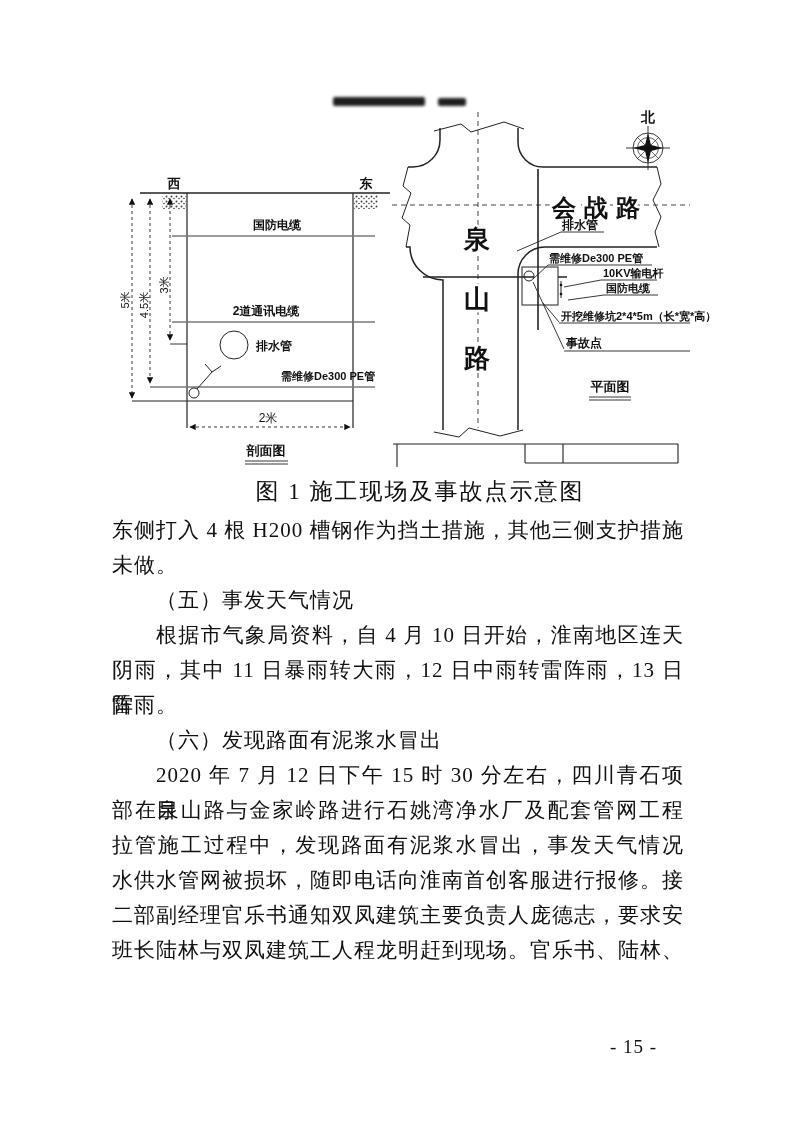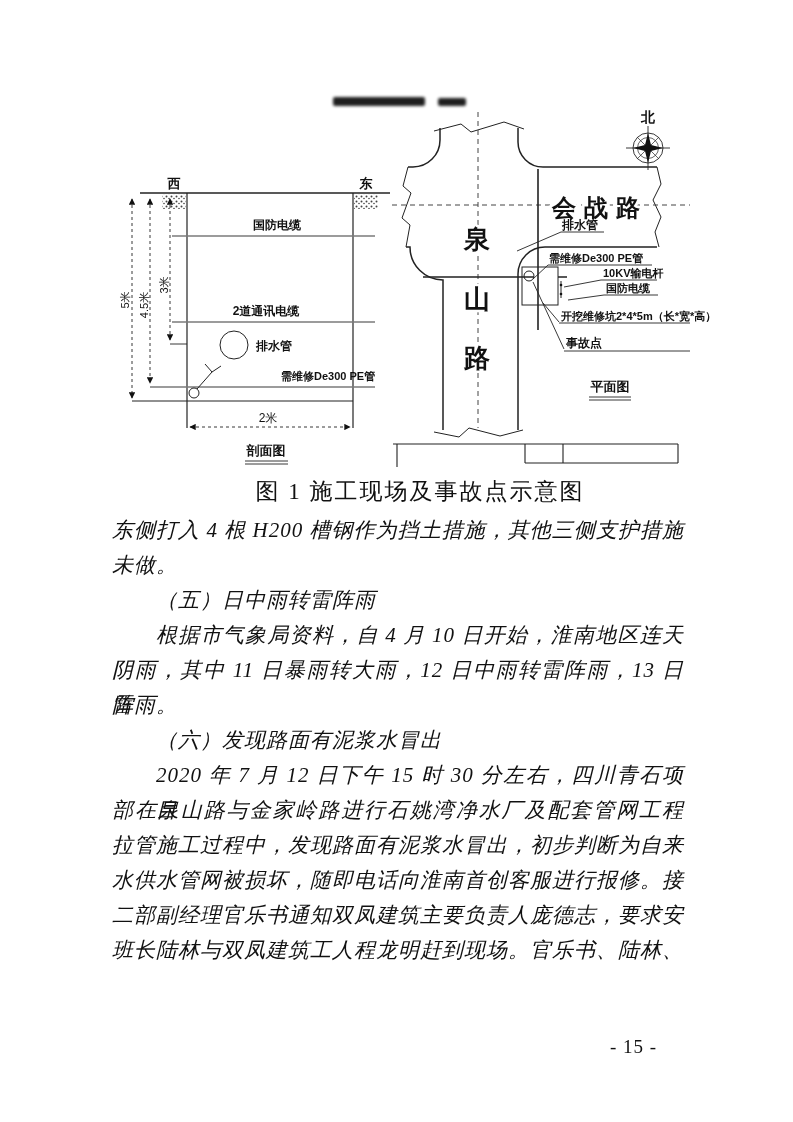--- a/index.html
+++ b/index.html
@@ -3,21 +3,21 @@
 <meta charset="utf-8">
 <style>
   html,body{margin:0;padding:0;background:#e8e8e8;}
   #page{position:relative;width:793px;height:1122px;background:#ffffff;margin:0 auto;
         font-family:"Liberation Serif",serif;color:#111;overflow:hidden;}
   #fig{position:absolute;left:0;top:0;width:793px;height:475px;}
   svg text{font-family:"Liberation Sans",sans-serif;fill:#111;}
   svg .halo{paint-order:stroke;stroke:#fff;stroke-width:5px;}
   #fig-caption{position:absolute;left:112px;top:476px;width:616px;text-align:center;
         font-size:23px;letter-spacing:2px;}
-  #body-text{position:absolute;left:112px;top:513px;width:572px;font-style:italic;}
+  #body-text{position:absolute;left:112px;top:513px;width:572px;}
   .bline{line-height:35px;height:35px;font-size:21px;letter-spacing:1px;white-space:nowrap;}
   .bline.just{text-align:justify;text-align-last:justify;white-space:normal;}
   .bline.ind{padding-left:44px;}
   #page-num{position:absolute;left:610px;top:1036px;width:110px;text-align:left;
         font-size:19px;letter-spacing:1px;}
 </style>
 </head>
 <body>
 
 <div id="page">
@@ -141,28 +141,28 @@
       <text x="566" y="347" font-size="12" font-weight="bold">事故点</text>
       <text x="610" y="391" font-size="13" font-weight="bold" text-anchor="middle">平面图</text>
     </g>
   </svg>
 
   <div id="fig-caption">图 1 施工现场及事故点示意图</div>
 
   <div id="body-text">
       <div class="bline just">东侧打入 4 根 H200 槽钢作为挡土措施，其他三侧支护措施</div>
       <div class="bline">未做。</div>
-      <div class="bline ind">（五）日中雨转雷阵雨</div>
+      <div class="bline ind">（五）事发天气情况</div>
       <div class="bline just ind">根据市气象局资料，自 4 月 10 日开始，淮南地区连天</div>
       <div class="bline just">阴雨，其中 11 日暴雨转大雨，12 日中雨转雷阵雨，13 日雷</div>
       <div class="bline">阵雨。</div>
       <div class="bline ind">（六）发现路面有泥浆水冒出</div>
       <div class="bline just ind">2020 年 7 月 12 日下午 15 时 30 分左右，四川青石项目</div>
       <div class="bline just">部在泉山路与金家岭路进行石姚湾净水厂及配套管网工程</div>
-      <div class="bline just">拉管施工过程中，发现路面有泥浆水冒出，初步判断为自来</div>
+      <div class="bline just">拉管施工过程中，发现路面有泥浆水冒出，事发天气情况</div>
       <div class="bline just">水供水管网被损坏，随即电话向淮南首创客服进行报修。接</div>
       <div class="bline just">二部副经理官乐书通知双凤建筑主要负责人庞德志，要求安</div>
       <div class="bline just">班长陆林与双凤建筑工人程龙明赶到现场。官乐书、陆林、</div>
     </div>
 
   <div id="page-num">- 15 -</div>
 
 </div>
 
 </body></html>

